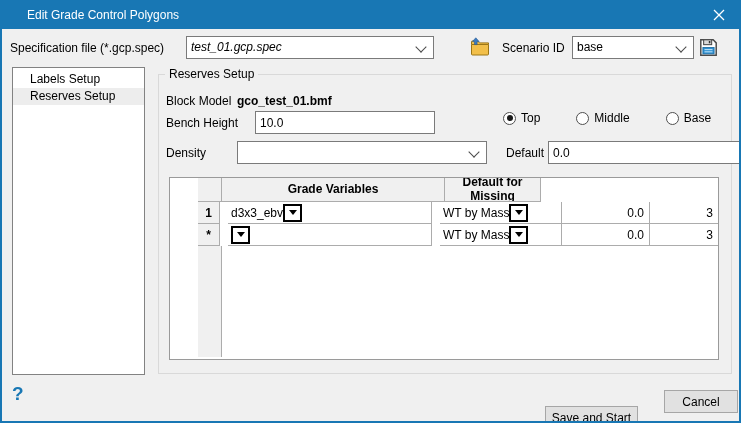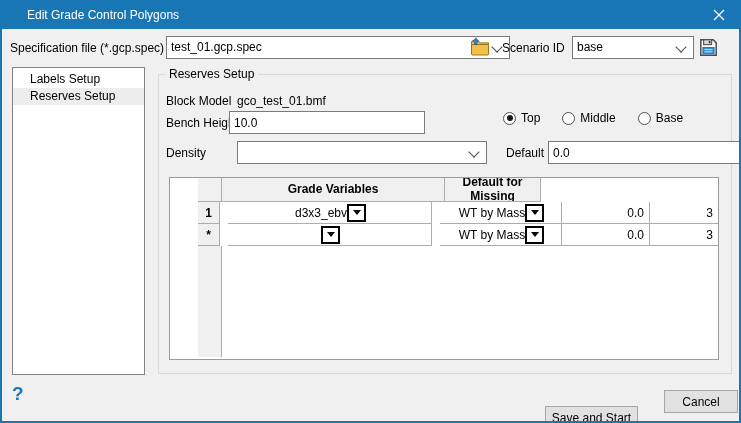--- a/index.html
+++ b/index.html
@@ -54,23 +54,23 @@
   .list-item { height:17px; line-height:17px; padding-left:17px; }
   .list-item.checked { background:#ededed; }
   
   .groupbox {
     position:absolute; left:156px; top:72px; width:574px; height:300px;
     border:1px solid #d9d9d9; box-sizing:border-box;
   }
   .groupbox .legend {
     position:absolute; left:6px; top:-8px; background:#f0f0f0; padding:0 4px;
   }
-  .bold { font-weight:400;text-align:right; }
-  
-  .radio-group { position:absolute; left:344px; top:36px; display:flex; gap:0; }
+  .bold { font-weight:700;text-align:right; }
+  
+  .radio-group { position:absolute; left:344px; top:36px; display:flex; gap:14px; }
   .radio-opt { display:flex; align-items:center; margin-right:22px; }
   .radio {
     width:13px; height:13px; border:1px solid #4f4f4f; border-radius:50%;
     background:#fff; position:relative; margin-right:5px; box-sizing:border-box;
   }
   .radio.checked::after {
     content:""; position:absolute; left:2.5px; top:2.5px; width:6px; height:6px;
     border-radius:50%; background:#1a1a1a;
   }
   
@@ -84,21 +84,21 @@
     overflow:hidden;
   }
   .ghead {
     background:#f0f0f0; font-weight:700; text-align:center;
     display:flex; align-items:center; justify-content:center; line-height:1.1;
     height:24px;
   }
   .grow { height:22px; display:flex; align-items:center; }
   .rowhdr { background:#f0f0f0; font-weight:700; justify-content:center; display:flex; align-items:center; }
   .c0 { width:24px; } .c1 { width:223px; } .c2 { width:133px; } .c3 { width:96px; } .c4 { width:74px; }
-  .cell-combo { justify-content:center; padding:0 1px 0 3px;margin-left:8px; }
+  .cell-combo { justify-content:flex-start; padding:0 1px 0 3px;margin-left:8px; }
   .cell-num { justify-content:flex-end; padding-right:5px; }
   .cellbtn {
     width:19px; height:18px; border:2px solid #000; background:#fff; box-sizing:border-box;
     display:flex; align-items:center; justify-content:center; flex:none;
   }
   .cellbtn::after {
     content:""; width:0; height:0;
     border-left:4px solid transparent; border-right:4px solid transparent; border-top:5px solid #000;
   }
   .grid-filler { display:flex; height:111px; }
@@ -122,21 +122,21 @@
     <span class="title">Edit Grade Control Polygons</span>
     <div class="close-btn">
       <svg width="12" height="12" viewBox="0 0 12 12">
         <line x1="1" y1="1" x2="11" y2="11" stroke="#fff" stroke-width="1.3"></line>
         <line x1="11" y1="1" x2="1" y2="11" stroke="#fff" stroke-width="1.3"></line>
       </svg>
     </div>
   </div>
 
   <span class="lbl" style="left:8px; top:39px;">Specification file (*.gcp.spec)</span>
-  <div class="combobox" style="left:164px; top:34px; width:344px;">
+  <div class="combobox" style="left:184px; top:34px; width:248px;font-style:italic;">
     <span class="cbx-text">test_01.gcp.spec</span>
     <span class="chevron"></span>
   </div>
   <div class="icon-btn" style="left:466px; top:33px;">
     <svg width="22" height="20" viewBox="0 0 22 20">
       <path d="M2.5 7.5v-2.6a1 1 0 0 1 1-1h5l2 2h9v1.6" fill="#f2bf49" stroke="#9c7616" stroke-width="1"></path>
       <path d="M2.5 7.5h17v9.5a1 1 0 0 1-1 1h-15a1 1 0 0 1-1-1z" fill="#f2bf49" stroke="#9c7616" stroke-width="1"></path>
       <path d="M6.8 0.8l3.4 3.8h-2.1v3h-2.6v-3h-2.1z" fill="#3a7abf" stroke="#2c5d93" stroke-width="0.6"></path>
     </svg>
   </div>
@@ -165,21 +165,21 @@
     </div>
   </div>
 
   <div class="groupbox">
     <span class="legend">Reserves Setup</span>
 
     <span class="lbl" style="left:7px; top:19px;">Block Model</span>
     <span class="lbl bold" style="left:78px; top:19px;">gco_test_01.bmf</span>
 
     <span class="lbl" style="left:7px; top:41px;">Bench Height</span>
-    <input class="textbox" style="left: 70px; top: 36px; width: 196px;" value="10.0">
+    <input class="textbox" style="left: 96px; top: 36px; width: 180px;" value="10.0">
 
     <div class="radio-group">
       <div class="radio-opt">
         <span class="radio checked"></span>
         <span>Top</span>
       </div>
       <div class="radio-opt">
         <span class="radio"></span>
         <span>Middle</span>
       </div>

